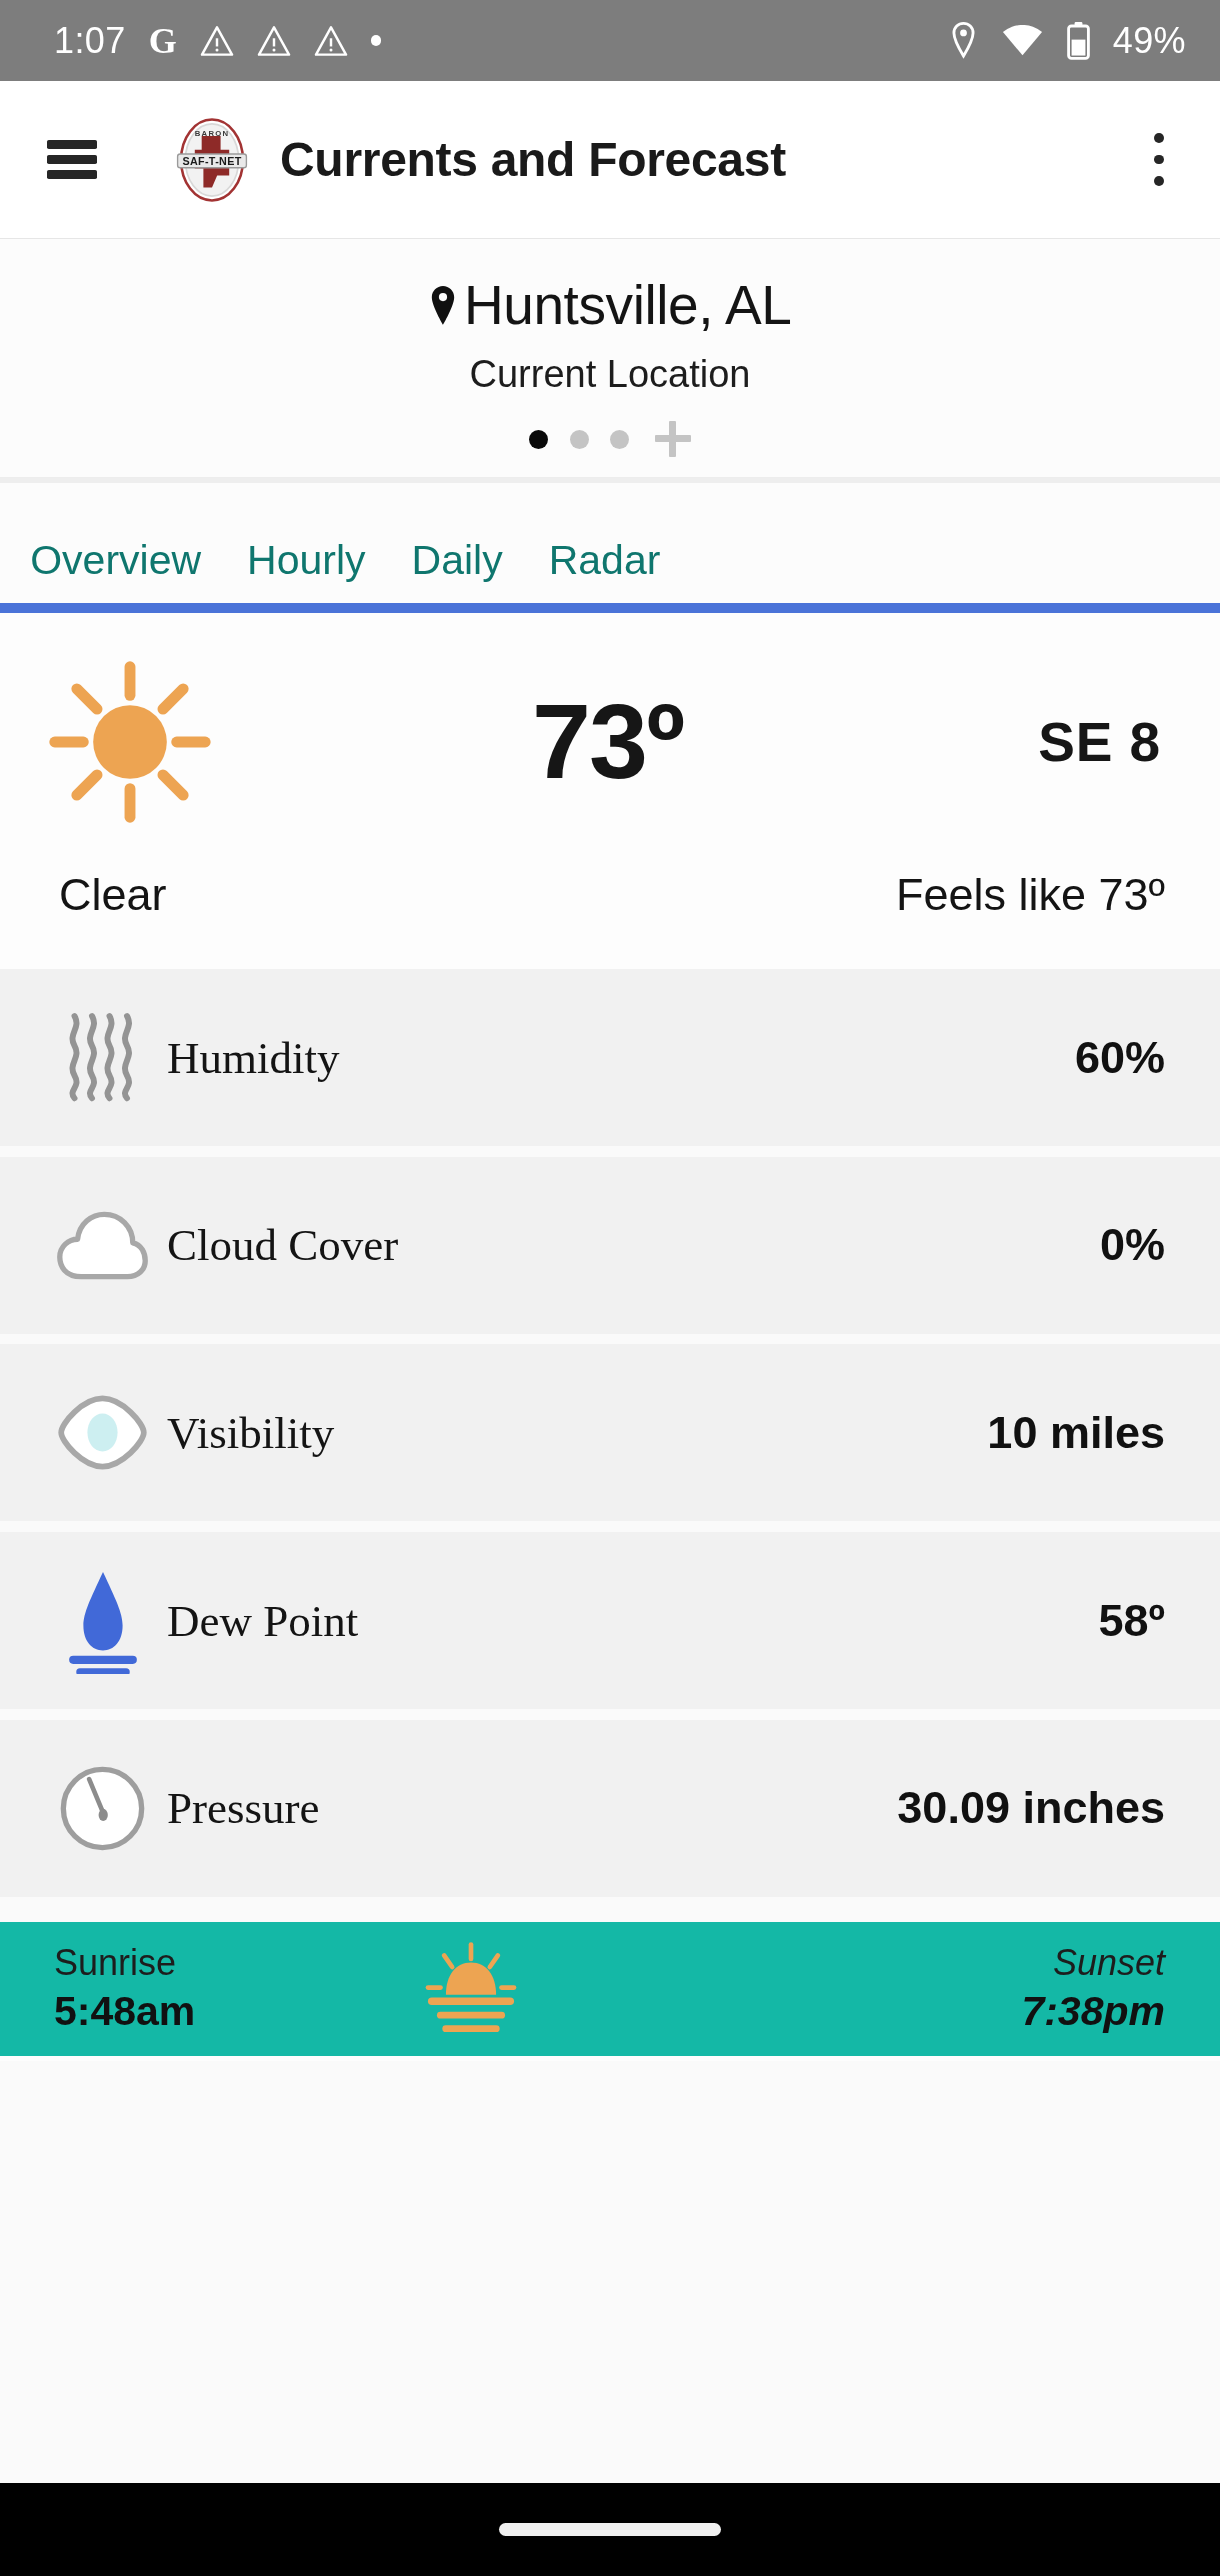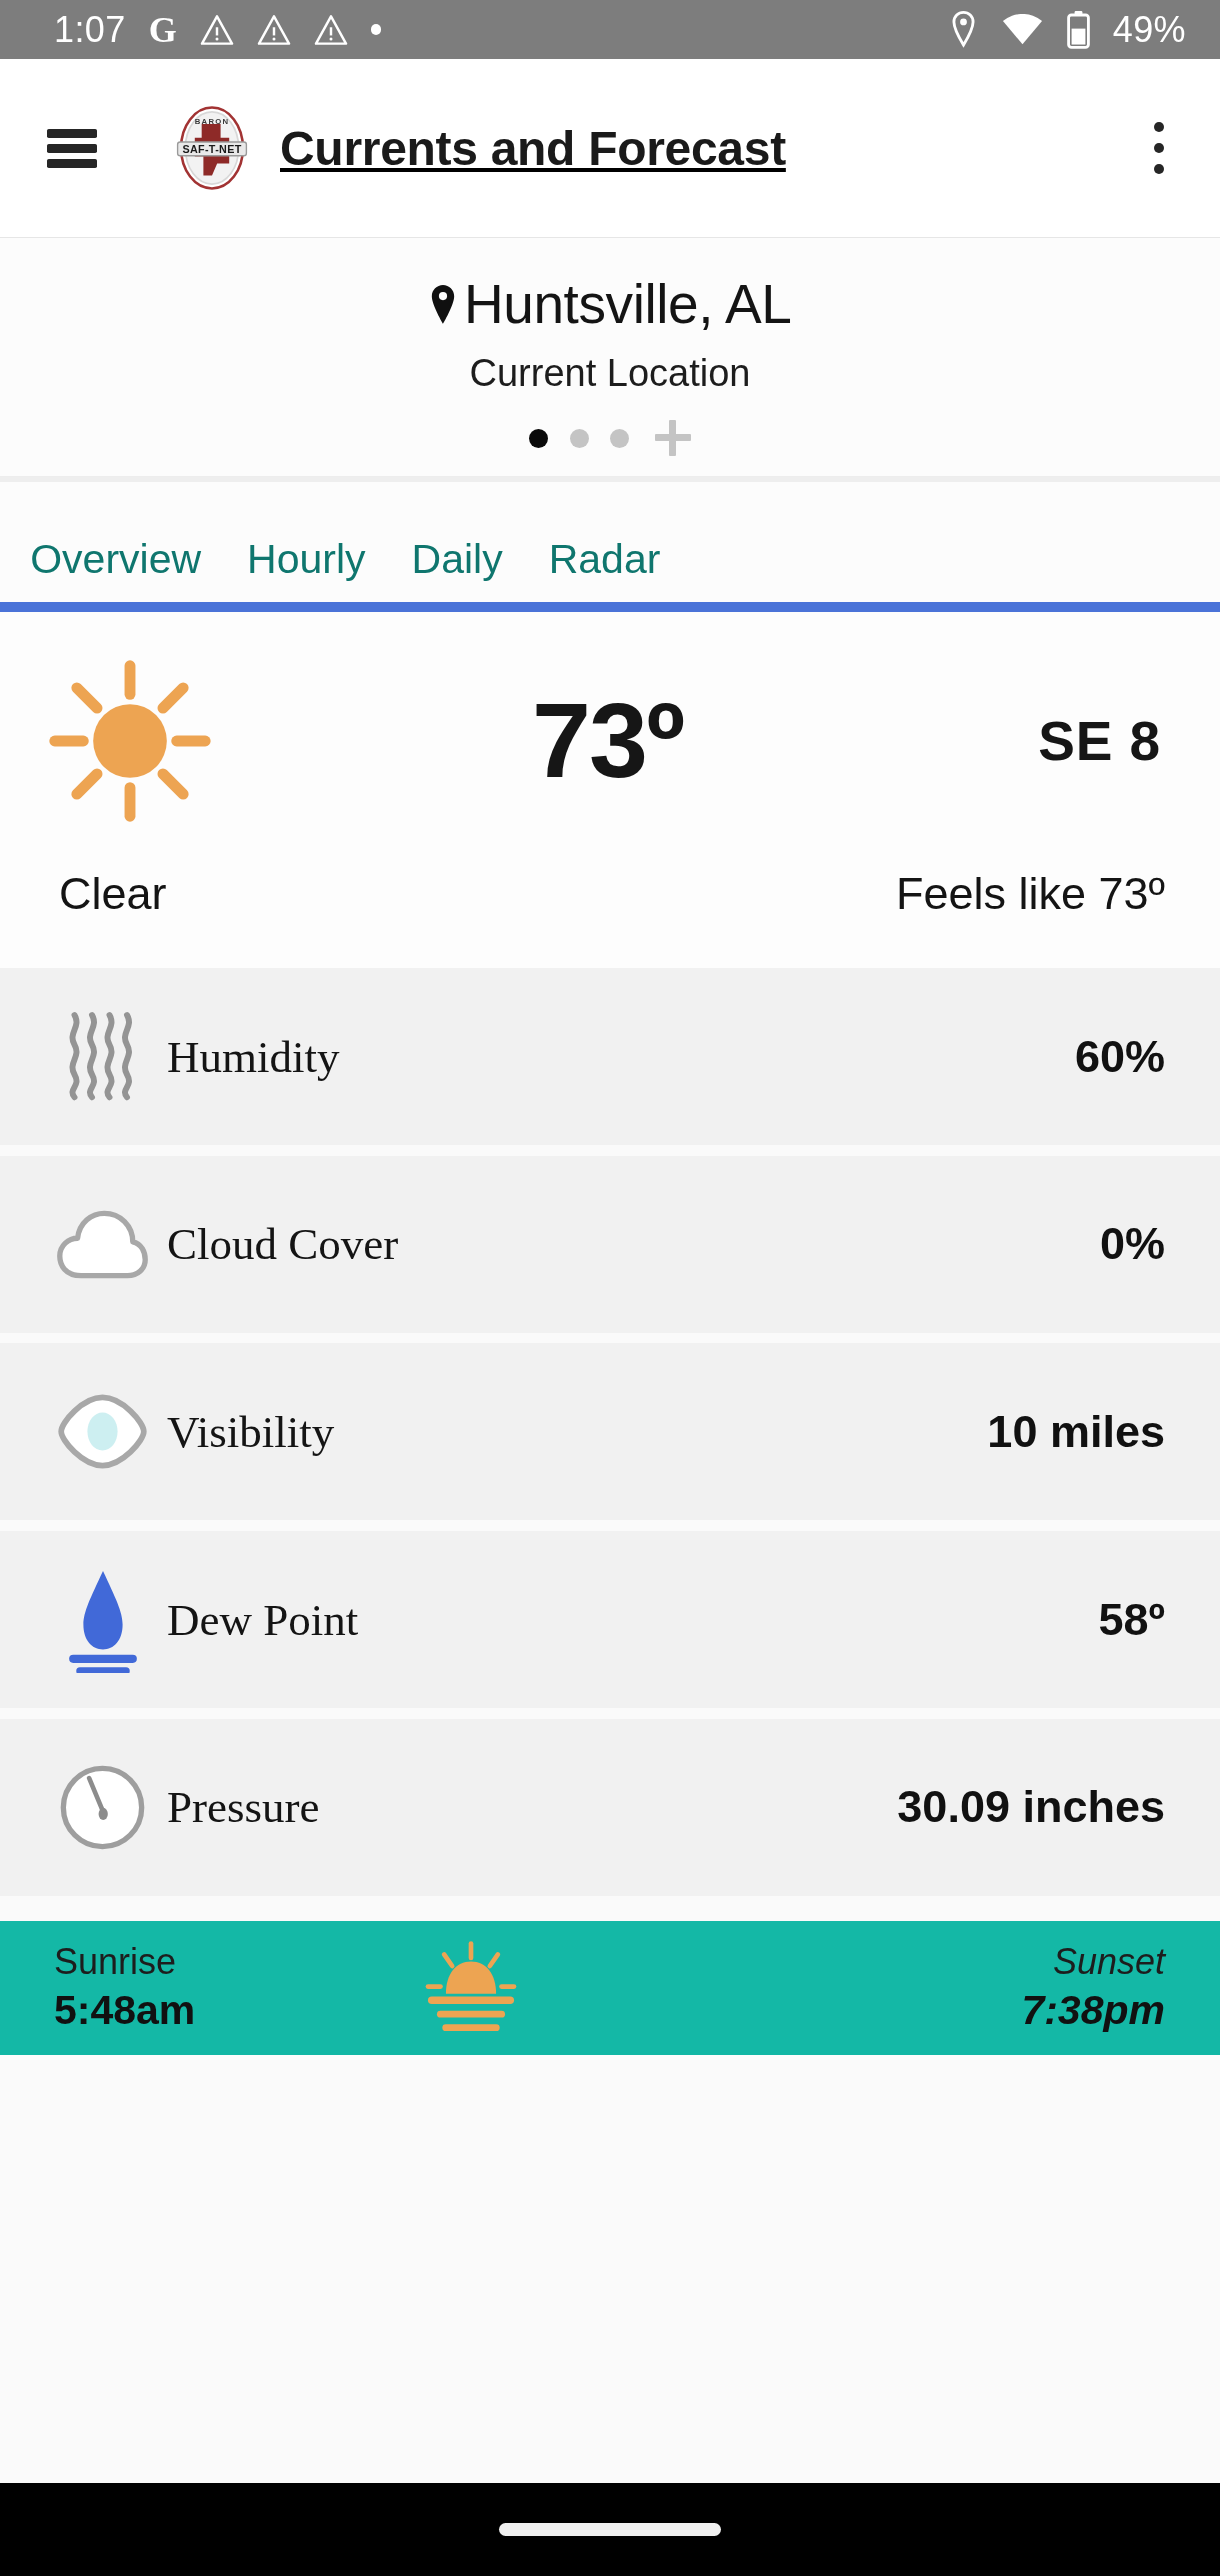--- a/index.html
+++ b/index.html
@@ -6,38 +6,37 @@
   html,body { width:1220px; height:2576px; }
   body {
     font-family:"Liberation Sans", sans-serif;
     background:#fafafa;
     -webkit-font-smoothing:antialiased;
   }
   #app { width:1220px; height:2576px; position:relative; display:flex; flex-direction:column; }
 
   
   .statusbar {
-    height:59px; background:#7d7d7d; color:#fff;
+    height:81px; background:#7d7d7d; color:#fff;
     display:flex; align-items:center; flex:none;
     padding:0 34px 0 54px;
   }
   .sb-left { display:flex; align-items:center; gap:23px; }
   .sb-time { font-size:36px; font-weight:400; letter-spacing:0.4px; }
   .sb-g { font-size:36px; font-weight:700; font-family:"Liberation Serif", serif; line-height:1; }
   .sb-tri { width:34px; height:30px; display:block; }
   .sb-dot { width:10.7px; height:10.7px; border-radius:50%; background:#fff; }
   .sb-right { margin-left:auto; display:flex; align-items:center; gap:23px; }
   .sb-batt-text { font-size:36px; font-weight:400; letter-spacing:0.4px; }
 
   
   .appbar {
-    height:179px; background:#ffffff; flex:none;
+    height:158px; background:#ffffff; flex:none;
     display:flex; align-items:center; padding:0 36px 0 47px;
     border-bottom:0.9px solid #e6e6e6;
-    text-decoration:underline;
   }
   .hamburger { width:50px; height:39px; display:flex; flex-direction:column; justify-content:space-between; cursor:pointer; }
   .hamburger span { display:block; height:9px; border-radius:1.8px; background:#262626; }
   .brand-logo { margin-left:72px; width:86px; height:86px; flex:none; }
   .appbar-title {
     margin-left:25px; font-size:48px; font-weight:700; color:#1a1a1a;
     letter-spacing:-0.3px; white-space:nowrap;
   }
   .kebab { margin-left:auto; width:50px; height:63px; display:flex; flex-direction:column;
            align-items:center; justify-content:space-between; padding:5.4px 0; cursor:pointer; }

